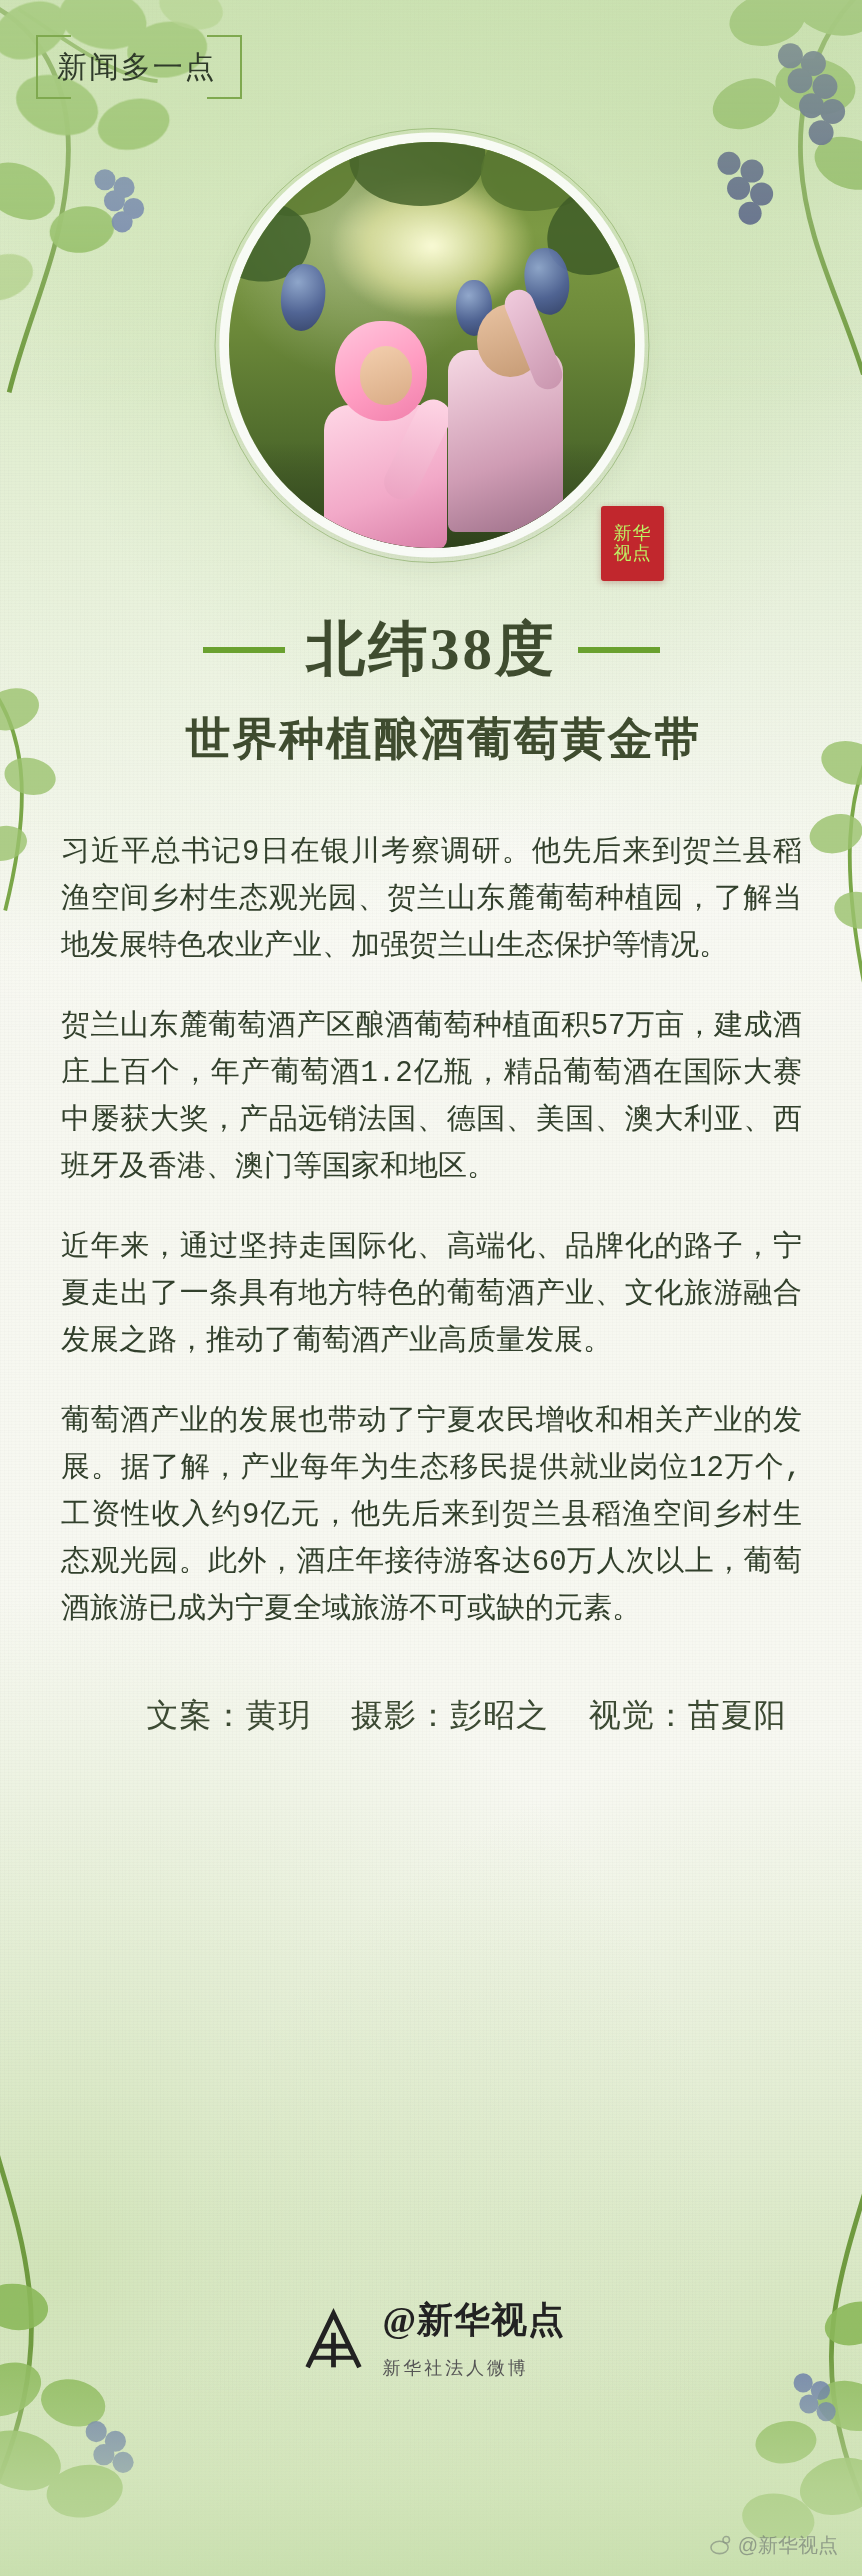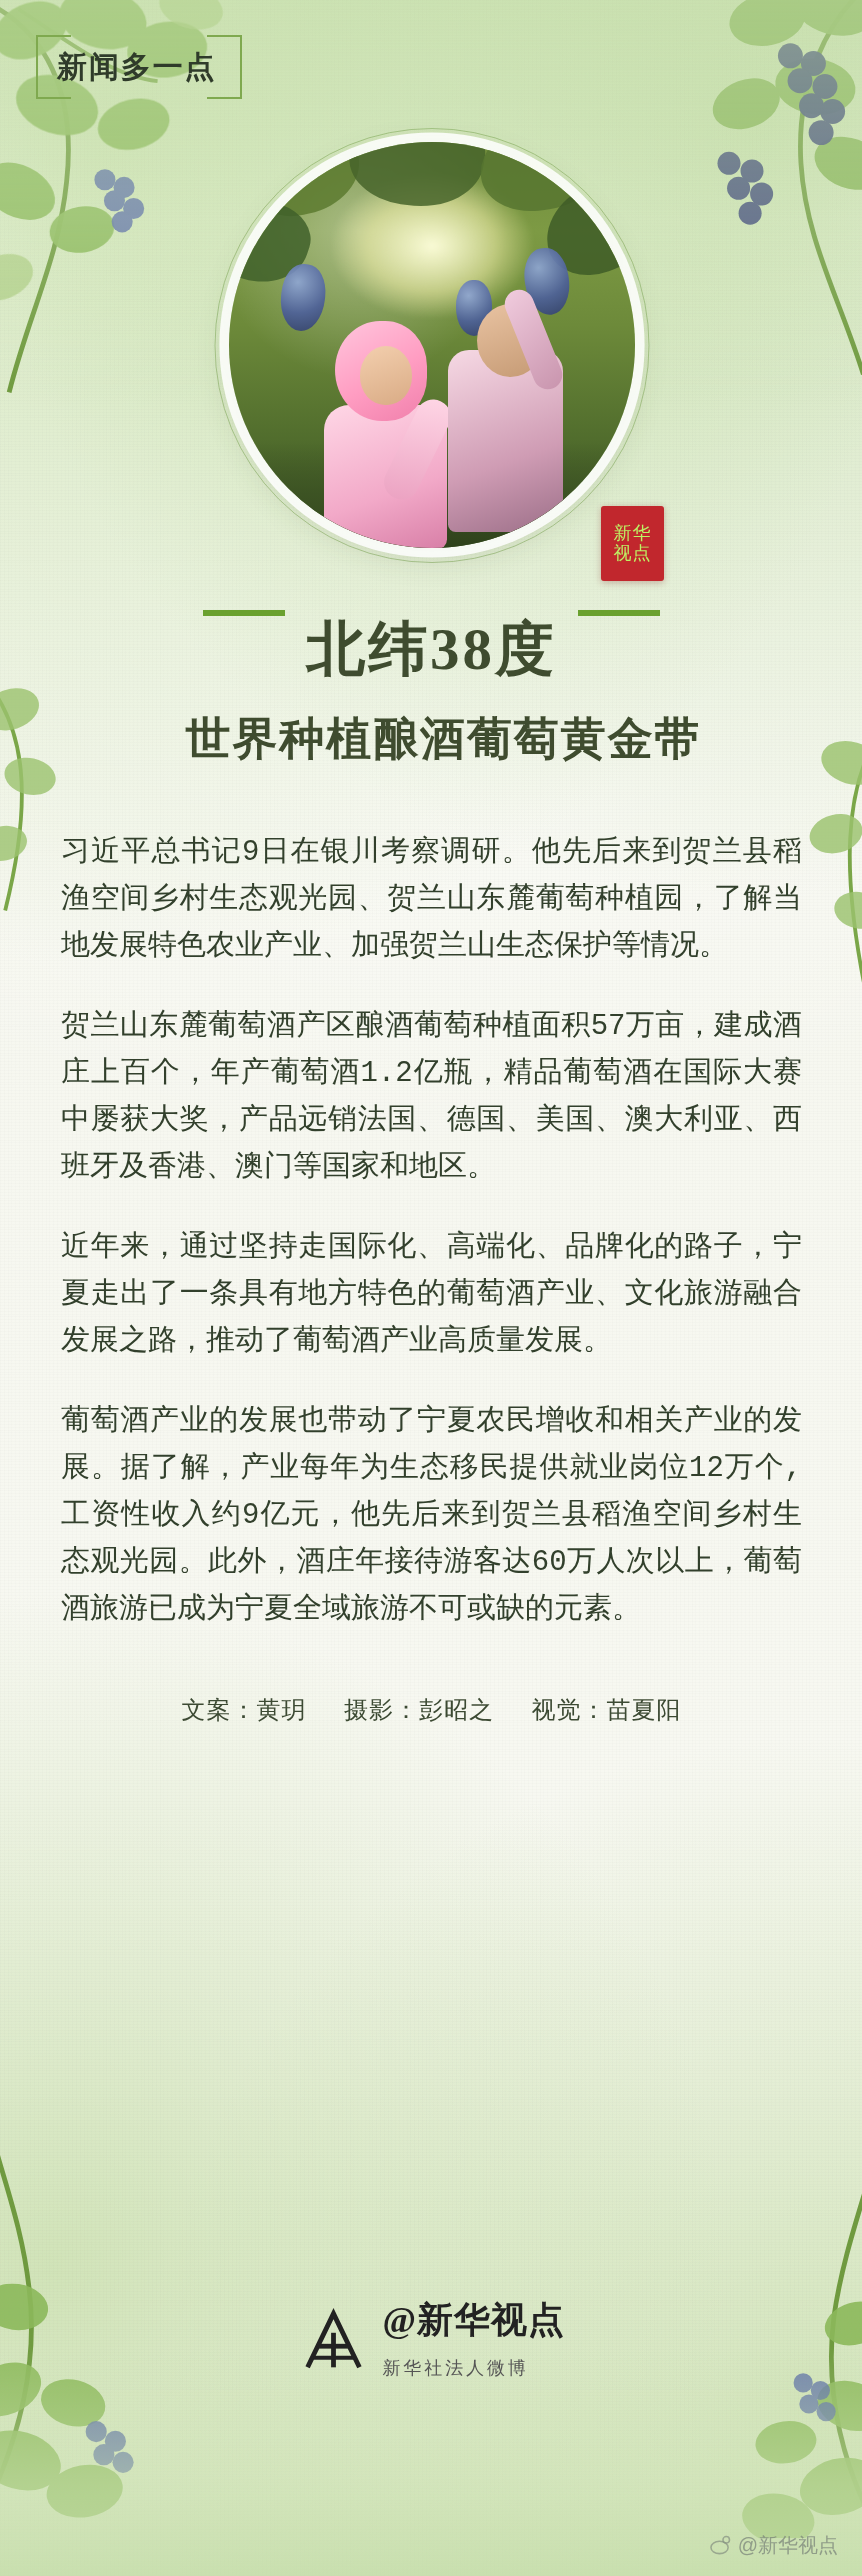--- a/index.html
+++ b/index.html
@@ -38,21 +38,21 @@
   .vine-br{right:-19px;bottom:38px;width:240px;height:383px;}
   .vine-mr{right:-19px;top:728px;width:134px;height:288px;}
   .vine-ml{left:-14.4px;top:671px;width:115px;height:249px;}
 
   
   .news-label{
     position:absolute;left:36px;top:35px;
     padding:11.5px 25px 11.5px 21px;
     font-size:30px;letter-spacing:1.9px;color:#2f3b2a;
     font-family:"Liberation Serif", serif;
-    font-weight:700;
+    font-weight:400;
     z-index:6;
   }
   .news-label .corner{
     position:absolute;width:33px;height:33px;border:2.9px solid #7fa94f;
   }
   .news-label .c-tl{left:0;top:0;border-right:none;border-bottom:none;}
   .news-label .c-tr{right:0;top:0;border-left:none;border-bottom:none;}
   .news-label .c-bl{left:0;bottom:0;border-right:none;border-top:none;}
   .news-label .c-br{right:0;bottom:0;border-left:none;border-top:none;}
 
@@ -120,21 +120,21 @@
     background:#c1272d;border-radius:2.9px;z-index:7;
     color:#bef264;font-family:"Liberation Serif", serif;
     display:flex;flex-direction:column;align-items:center;justify-content:center;
     line-height:1.08;font-size:18px;letter-spacing:1px;
     box-shadow:0 1.9px 7.7px rgba(120,20,20,.28);
   }
 
   
   .title-row{
     position:absolute;left:0;right:0;top:610px;
-    display:flex;align-items:flex-start;justify-content:center;gap:21px;z-index:6;
+    display:flex;align-items:center;justify-content:center;gap:21px;z-index:6;
   }
   .title-rule{width:82px;height:0;border-top:6.7px solid #6aa12f;}
   .main-title{
     font-family:"Liberation Serif", serif;
     font-size:59px;font-weight:700;color:#3f4c2f;letter-spacing:2.9px;
     white-space:nowrap;
   }
   .sub-title{
     position:absolute;left:0;right:0;top:709px;text-align:center;z-index:6;
     font-family:"Liberation Serif", serif;
@@ -149,23 +149,23 @@
     font-family:Liberation Mono, monospace;
     font-size:29px;
     line-height:1.62;
     color:#32402c;
     text-align:justify;
     margin:0 0 33px 0;
     text-indent:0;
   }
   .credits{
     margin-top:60px;
-    text-align:center;
+    text-align:right;
     font-family:"Liberation Serif", serif;
-    font-size:24px;color:#3c4a33;letter-spacing:1px;
+    font-size:32px;color:#3c4a33;letter-spacing:1px;
   }
   .credits span{margin:0 15.3px;}
 
   
   .logo-block{
     position:absolute;left:0;right:0;top:2300px;
     display:flex;align-items:center;justify-content:center;gap:13.4px;z-index:6;
   }
   .logo-mark{width:71px;height:71px;position:relative;}
   .logo-text{display:flex;flex-direction:column;line-height:1.12;}

